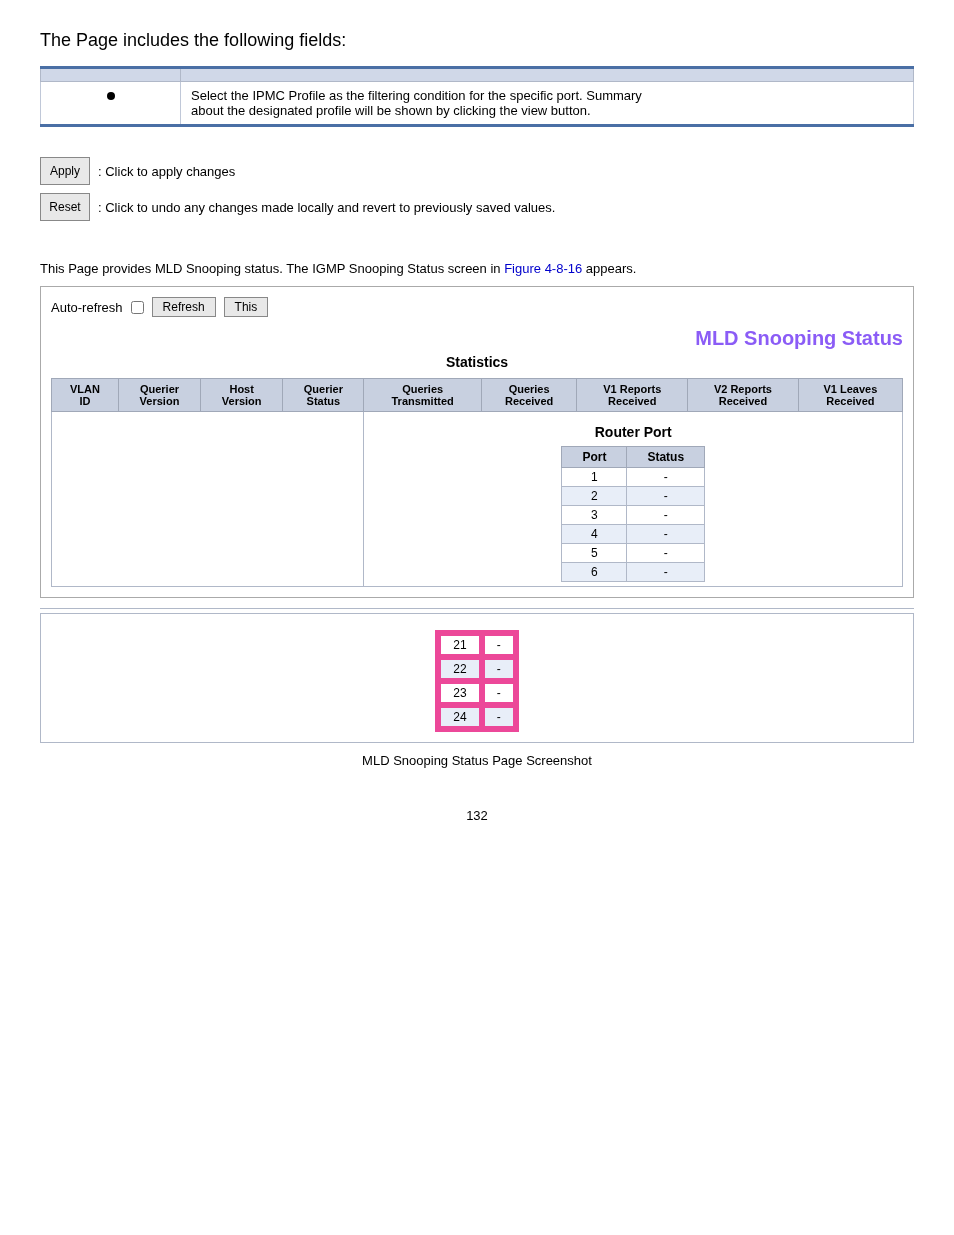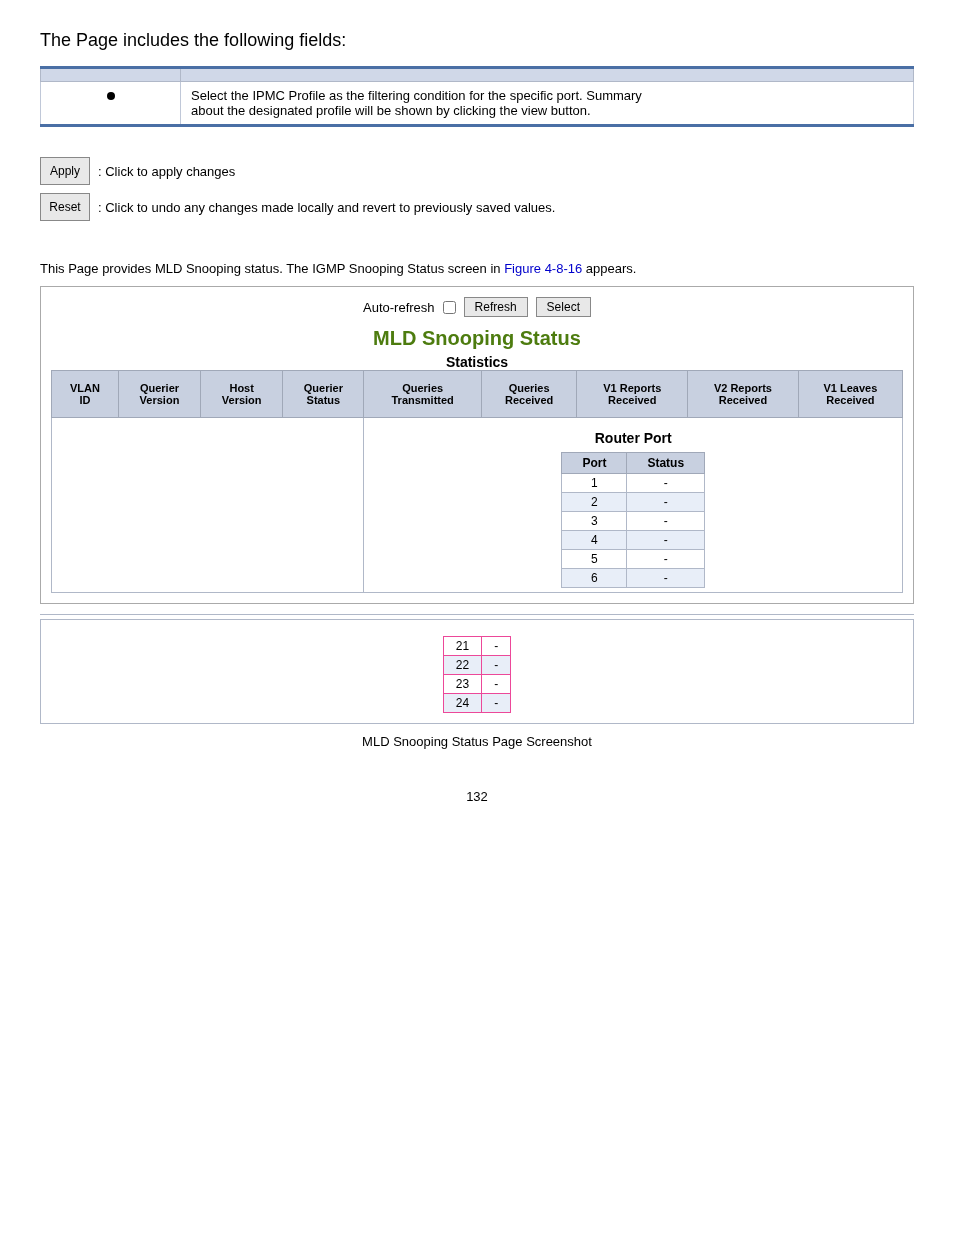--- a/index.html
+++ b/index.html
@@ -80,62 +80,62 @@
     }
     .mld-link {
       color: #0000cc;
       text-decoration: none;
     }
 
     
     .auto-refresh-bar {
       display: flex;
       align-items: center;
-      justify-content: center;
       gap: 8px;
       margin-bottom: 10px;
     }
     .auto-refresh-bar label {
       font-size: 13px;
     }
     .auto-refresh-bar input[type="checkbox"] {
       margin: 0;
     }
     .refresh-btn, .clear-btn {
       border: 1px solid #888;
       background: #e8e8e8;
       padding: 2px 10px;
       font-size: 12px;
       cursor: pointer;
     }
 
     
     .mld-title {
-      text-align: center;
+      text-align: right;
       font-size: 20px;
       font-weight: bold;
-      color: #4d7c0f;
+      color: #8b5cf6;
       margin-bottom: 4px;
     }
     .statistics-title {
       text-align: center;
       font-size: 14px;
       font-weight: bold;
+      margin-bottom: 8px;
     }
 
     
     .stats-table {
       width: 100%;
       border-collapse: collapse;
       margin-bottom: 0;
     }
     .stats-table th {
       background: #c8d0e0;
       border: 1px solid #a0a8b8;
-      padding: 11px 6px;
+      padding: 4px 6px;
       font-size: 11px;
       text-align: center;
       font-weight: bold;
     }
     .stats-table td {
       border: 1px solid #b0b8c8;
       padding: 4px 6px;
       font-size: 12px;
       text-align: center;
     }
@@ -173,21 +173,21 @@
     .router-port-table td.odd {
       background: #fff;
     }
 
     
     .lower-ports-table {
       border-collapse: collapse;
       margin: 10px auto 0;
     }
     .lower-ports-table td {
-      border: 1px solid #ec4899;
+      border: 6px solid #ec4899;
       padding: 2px 12px;
       font-size: 12px;
       text-align: center;
       background: #e8eef8;
     }
     .lower-ports-table td.odd {
       background: #fff;
     }
 
     
@@ -250,21 +250,21 @@
 <p class="mld-section-text">
   <span>This Page provides MLD Snooping status. The IGMP Snooping Status screen in </span><a class="mld-link" href="#">Figure 4-8-16</a><span> appears.</span>
 </p>
 
 <div class="status-panel">
 
   <div class="auto-refresh-bar">
     <label>Auto-refresh</label>
     <input type="checkbox" style="">
     <button class="refresh-btn">Refresh</button>
-    <button class="clear-btn">Select</button>
+    <button class="clear-btn">This</button>
   </div>
 
   <div class="mld-title">MLD Snooping Status</div>
 
   <div class="statistics-title">Statistics</div>
 
   <table class="stats-table">
     <thead>
       <tr>
         <th>VLAN<br>ID</th>

